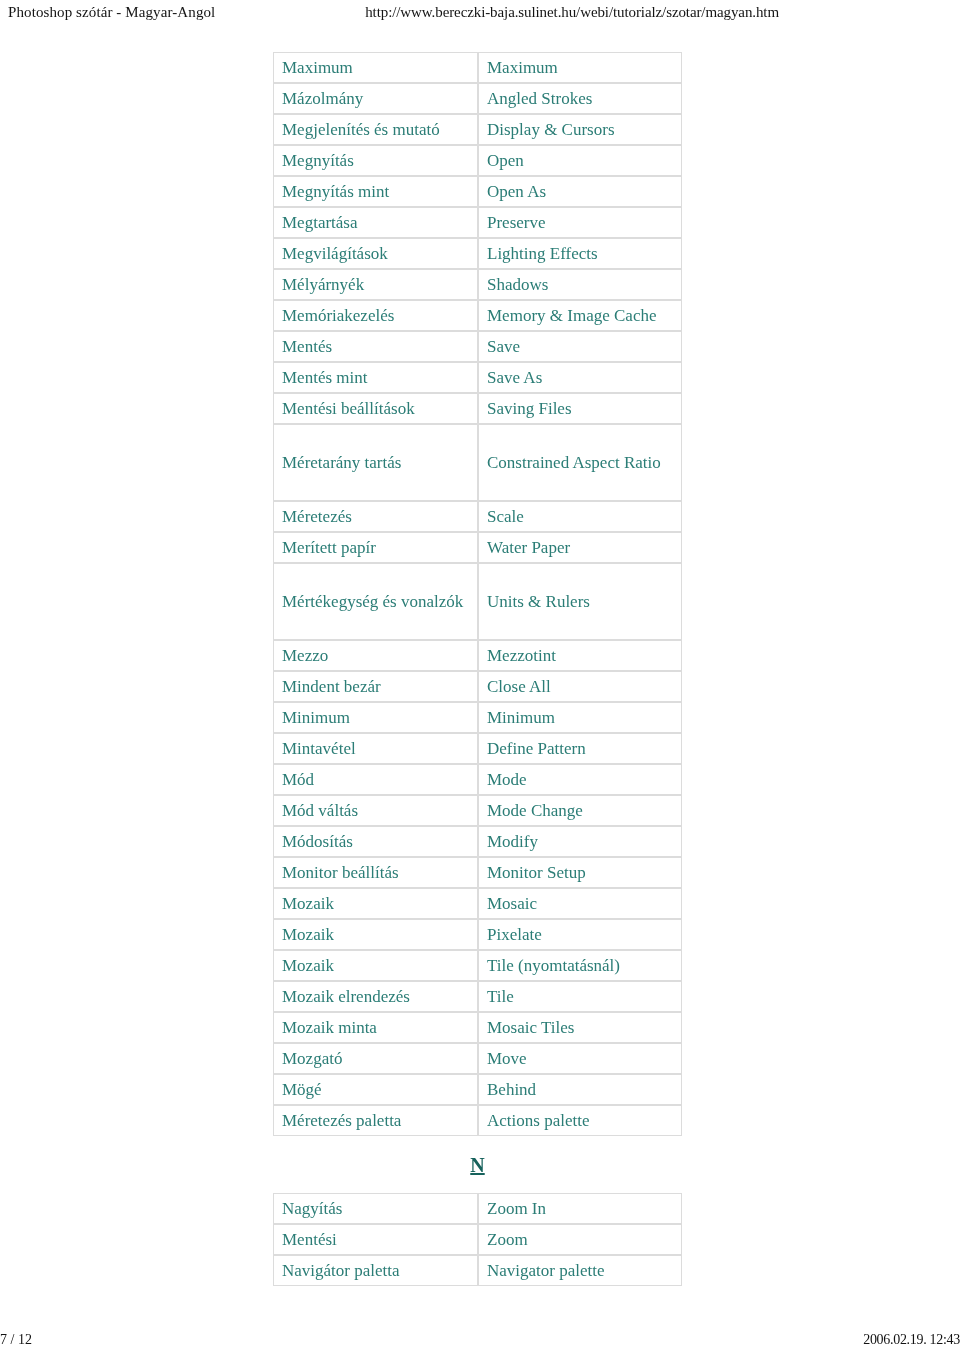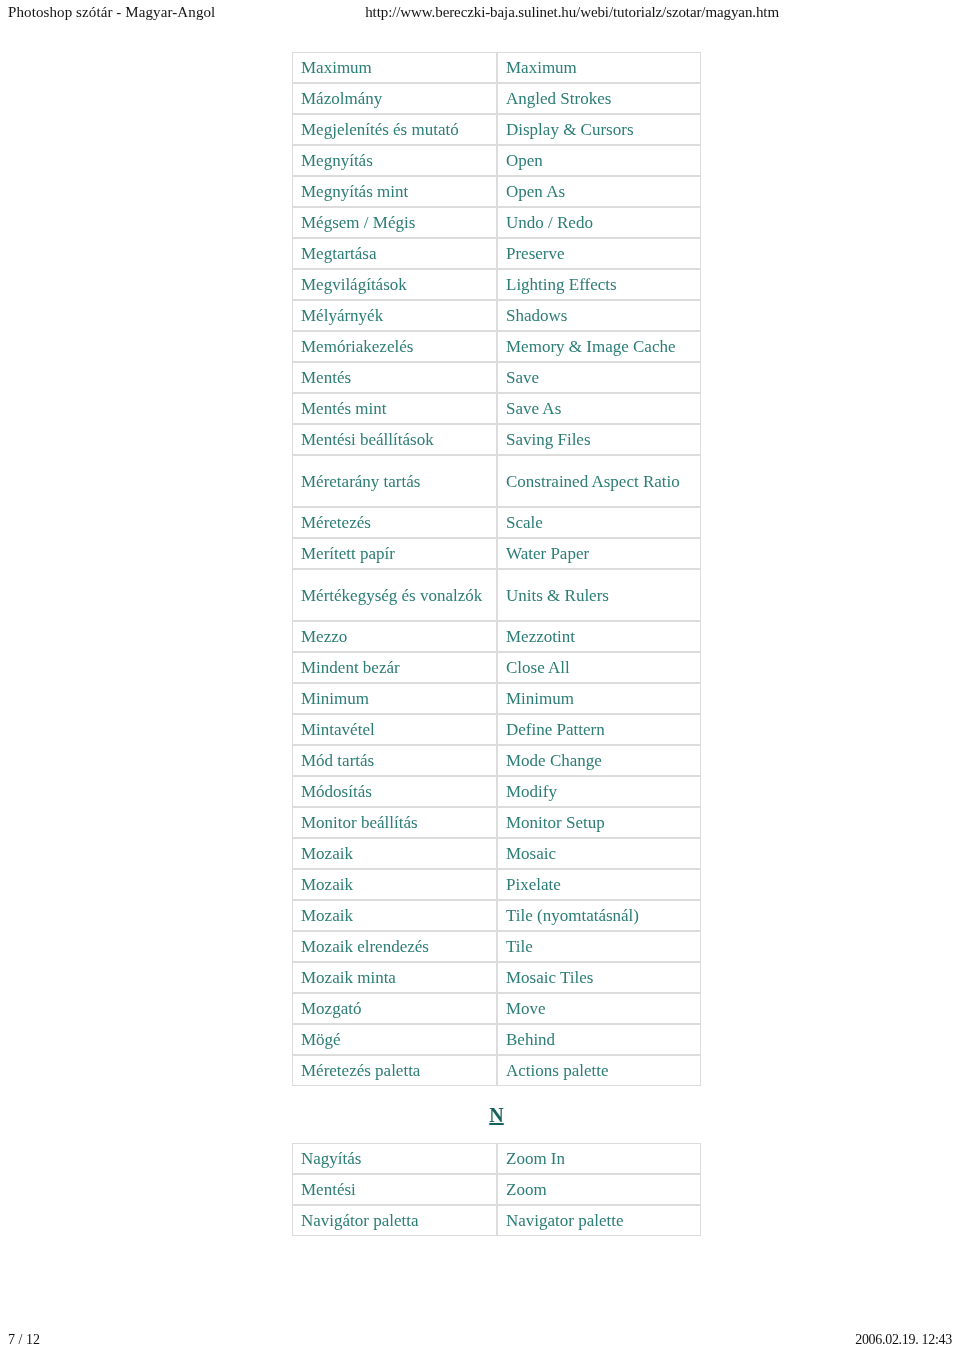--- a/index.html
+++ b/index.html
@@ -31,21 +31,20 @@
     white-space: nowrap;
   }
   .page-header .hdr-left  { letter-spacing: .1px; }
   .page-header .hdr-right { letter-spacing: -.1px; }
 
   
   .content {
     position: absolute;
     left: 0; top: 52px;
     width: 960px;
-    padding-left: 19px;
   }
 
   .dict-table {
     border-collapse: separate;
     border-spacing: 0;
     margin: 0 0 0 273px;
     width: 409px;
     table-layout: fixed;
     background: #fff;
   }
@@ -57,21 +56,21 @@
     padding: 3px 6px 3px 8px;
     font-size: 17px;
     line-height: 23px;
     color: #2b7d76;
     vertical-align: middle;
     height: 30px;
     font-family: "Liberation Serif", "DejaVu Serif", serif;
   }
   .dict-table td.hu { }
   .dict-table td.en { }
-  .dict-table tr.tall td { height: 52px; }
+  .dict-table tr.tall td { height: 77px; }
 
   
   .letter-divider {
     margin: 18px 0 16px 0;
     padding-left: 273px;
     width: 682px;
     text-align: center;
   }
   .letter-divider .letter {
     font-size: 20px;
@@ -79,21 +78,21 @@
     color: #17625c;
     text-decoration: underline;
     font-family: "Liberation Serif", "DejaVu Serif", serif;
   }
 
   
   .page-footer {
     position: absolute;
     left: 0; bottom: 6px;
     width: 960px;
-    padding: 0 8px;
+    padding: 0 0;
     display: flex;
     justify-content: space-between;
     align-items: baseline;
     font-family: "Liberation Serif", "DejaVu Serif", serif;
     font-size: 14px;
     color: #121212;
     white-space: nowrap;
   }
   .page-footer .ftr-right { letter-spacing: -.3px; text-align: center; }
 </style>
@@ -129,24 +128,20 @@
           </tr>
           <tr>
             <td class="hu">Megnyítás</td>
             <td class="en">Open</td>
           </tr>
           <tr>
             <td class="hu">Megnyítás mint</td>
             <td class="en">Open As</td>
           </tr>
           <tr>
-            <td class="hu">Mégsem / Mégis</td>
-            <td class="en">Undo / Redo</td>
-          </tr>
-          <tr>
             <td class="hu">Megtartása</td>
             <td class="en">Preserve</td>
           </tr>
           <tr>
             <td class="hu">Megvilágítások</td>
             <td class="en">Lighting Effects</td>
           </tr>
           <tr>
             <td class="hu">Mélyárnyék</td>
             <td class="en">Shadows</td>
@@ -193,21 +188,25 @@
           </tr>
           <tr>
             <td class="hu">Minimum</td>
             <td class="en">Minimum</td>
           </tr>
           <tr>
             <td class="hu">Mintavétel</td>
             <td class="en">Define Pattern</td>
           </tr>
           <tr>
-            <td class="hu">Mód tartás</td>
+            <td class="hu">Mód</td>
+            <td class="en">Mode</td>
+          </tr>
+          <tr>
+            <td class="hu">Mód váltás</td>
             <td class="en">Mode Change</td>
           </tr>
           <tr>
             <td class="hu">Módosítás</td>
             <td class="en">Modify</td>
           </tr>
           <tr>
             <td class="hu">Monitor beállítás</td>
             <td class="en">Monitor Setup</td>
           </tr>

